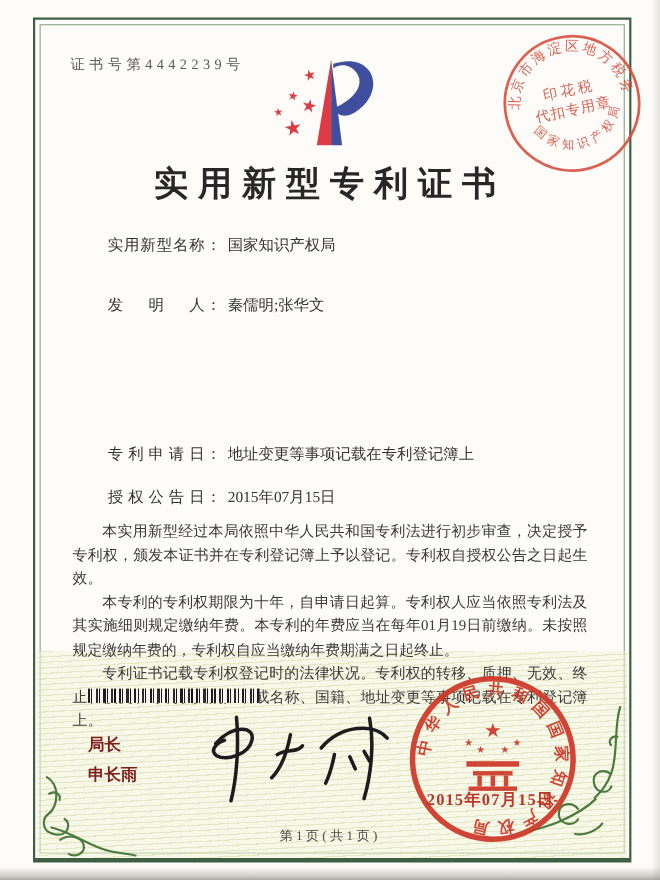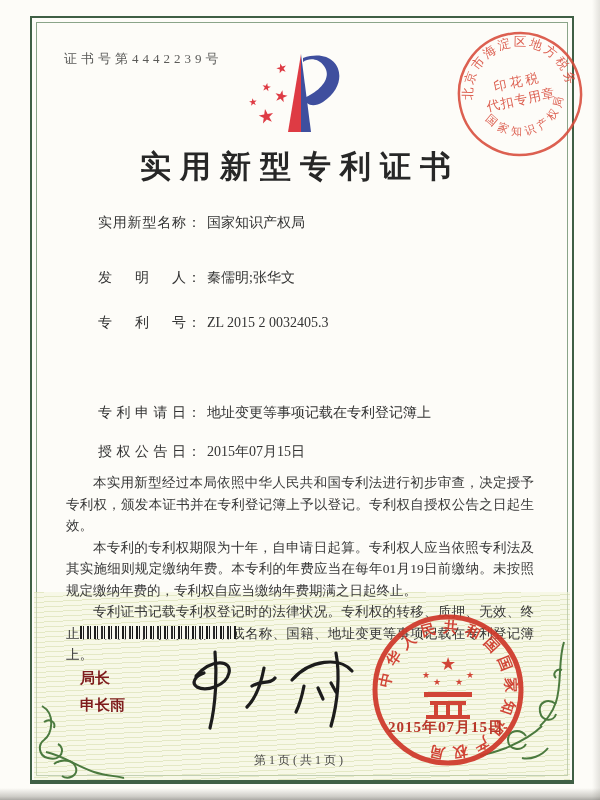--- a/index.html
+++ b/index.html
@@ -86,23 +86,20 @@
   </svg>
 
   <div class="title">实用新型专利证书</div>
 
   <div class="row" style="top:214px">
     <span class="lbl">实用新型名称</span><span class="colon">：</span><span>国家知识产权局</span>
   </div>
   <div class="row" style="top:269px">
     <span class="lbl">发明人</span><span class="colon">：</span><span>秦儒明;张华文</span>
   </div>
-  <div class="row" style="top:314px">
-    <span class="lbl">专利号</span><span class="colon">：</span><span>ZL 2015 2 0032405.3</span>
-  </div>
   <div class="row" style="top:404px">
     <span class="lbl">专利申请日</span><span class="colon">：</span><span>地址变更等事项记载在专利登记簿上</span>
   </div>
   <div class="row" style="top:443px">
     <span class="lbl">授权公告日</span><span class="colon">：</span><span>2015年07月15日</span>
   </div>
 
   <div class="paras">
     <p>本实用新型经过本局依照中华人民共和国专利法进行初步审查，决定授予专利权，颁发本证书并在专利登记簿上予以登记。专利权自授权公告之日起生效。</p>
     <p>本专利的专利权期限为十年，自申请日起算。专利权人应当依照专利法及其实施细则规定缴纳年费。本专利的年费应当在每年01月19日前缴纳。未按照规定缴纳年费的，专利权自应当缴纳年费期满之日起终止。</p>

